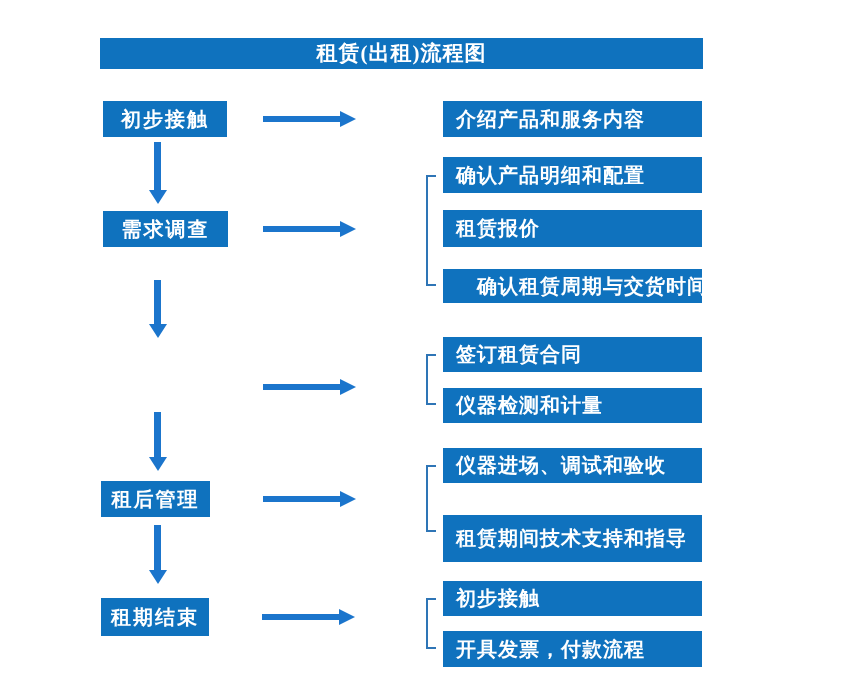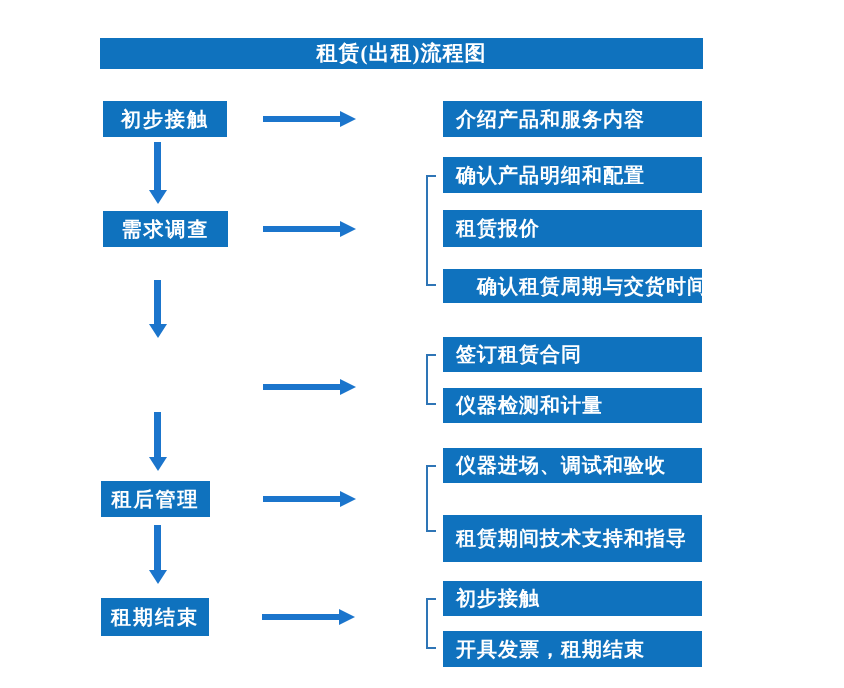--- a/index.html
+++ b/index.html
@@ -153,15 +153,15 @@
     <span class="head"></span>
   </div>
 
   <div class="stage-box" style="left:101px; top:574px; width:108px; height:38px;">租期结束</div>
   <div class="arrow-h" style="left:262px; top:585px;">
     <span class="shaft"></span>
     <span class="head"></span>
   </div>
   <div class="bracket" style="top:574px; height:51px;"></div>
   <div class="detail-box" style="top:557px; height:35px;">初步接触</div>
-  <div class="detail-box" style="top:607px; height:36px;">开具发票，租期结束</div>
+  <div class="detail-box" style="top:607px; height:36px;">开具发票，付款流程</div>
 
 </div>
 
 </body></html>

